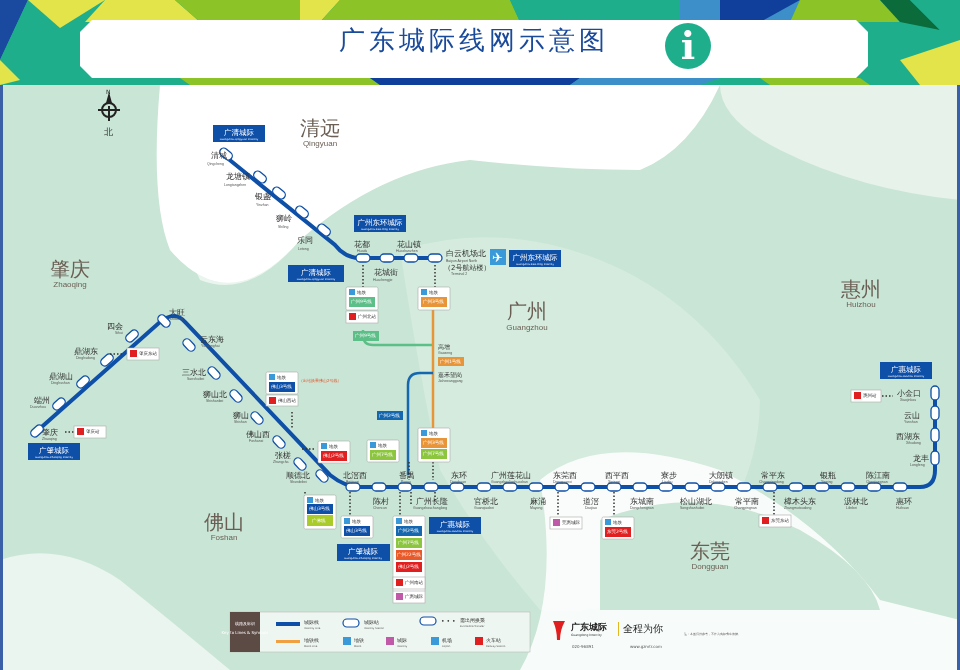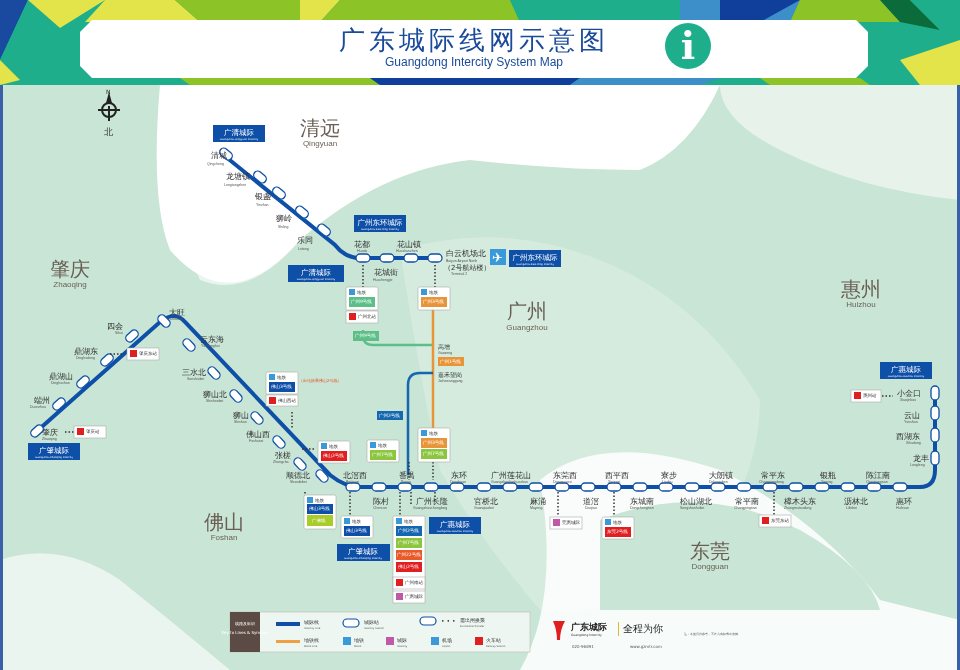--- a/index.html
+++ b/index.html
@@ -451,15 +451,14 @@
     <rect x="618" y="622" width="1" height="14" fill="#e0b820"></rect>
     <text x="623" y="632" font-size="10" fill="#222">全程为你</text>
     <text x="572" y="648" font-size="4" fill="#555">020-96891</text>
     <text x="630" y="648" font-size="4" fill="#555">www.gzmtr.com</text>
     <text x="684" y="635" font-size="3" fill="#555">注：本图仅供参考，不作为实际乘车依据。</text>
   </g>
 </svg>
 
 <div class="title">
   <div class="title-cn">广东城际线网示意图</div>
-  <div class="title-en">Guangdong Intercity System Map</div>
 </div>
 <div class="info">i</div>
 
 </body></html>

